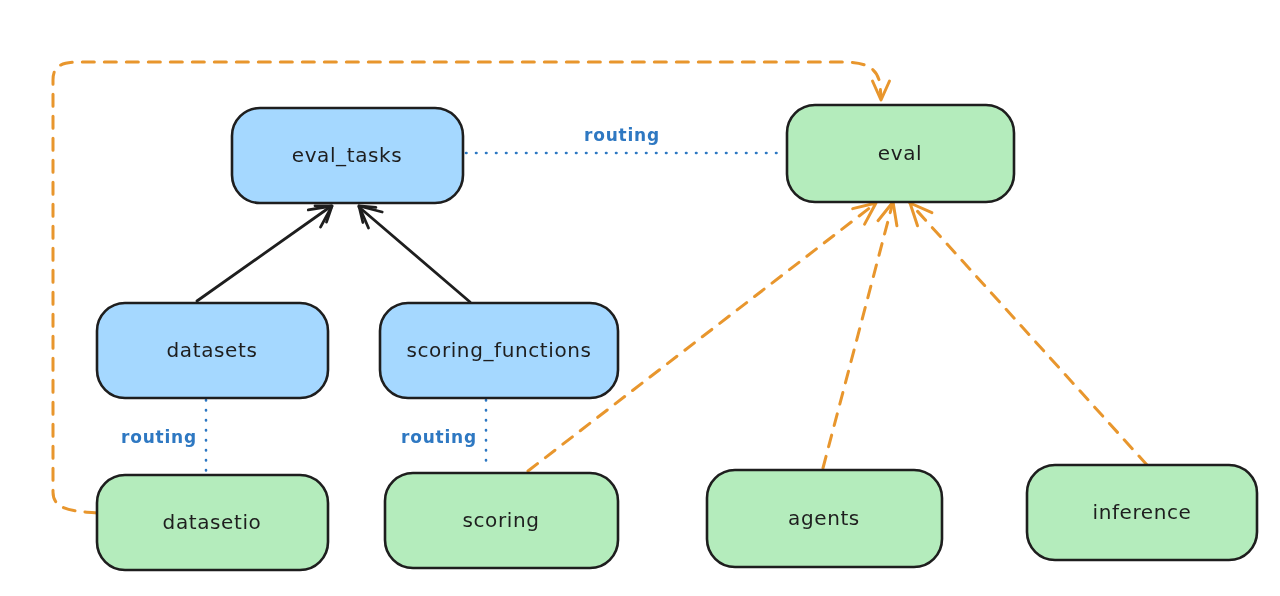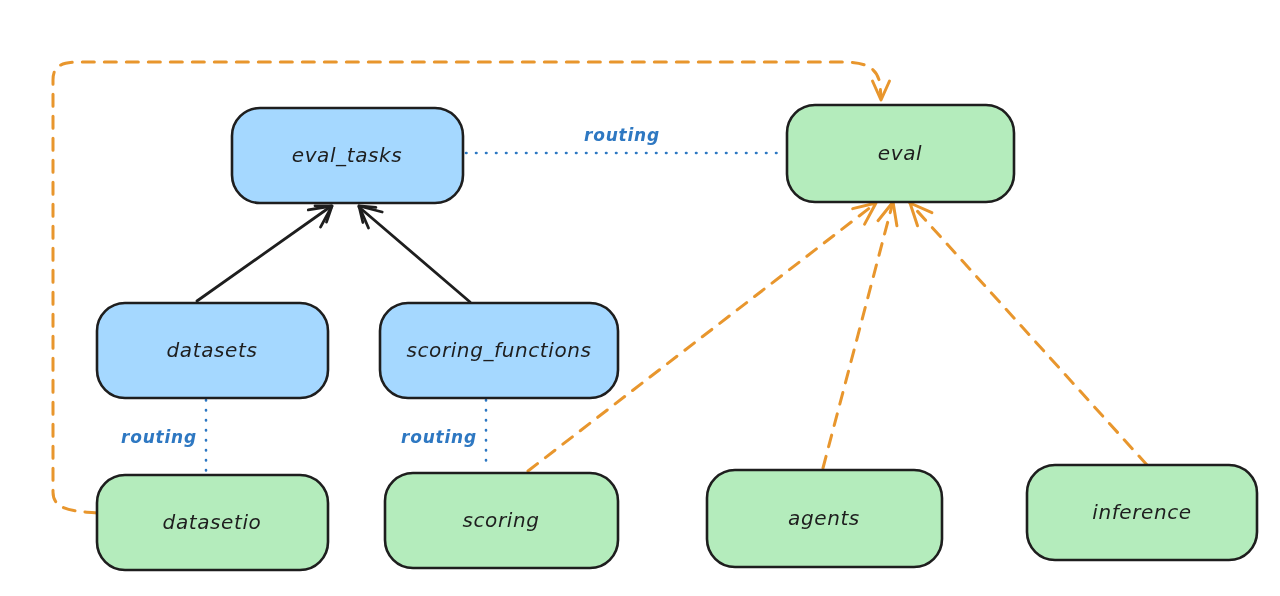--- a/index.html
+++ b/index.html
@@ -7,21 +7,20 @@
     padding: 0;
     background: #ffffff;
   }
   .stage {
     position: relative;
     width: 1280px;
     height: 596px;
     background: #ffffff;
     overflow: hidden;
     font-family: "DejaVu Sans", sans-serif;
-    font-style: italic;
   }
   svg { display: block; }
   .node-rect {
     stroke: #1e1e1e;
     stroke-width: 2.6;
   }
   .fill-blue  { fill: #a5d8ff; }
   .fill-green { fill: #b4ecbc; }
   .node-label {
     fill: #1e1e1e;

